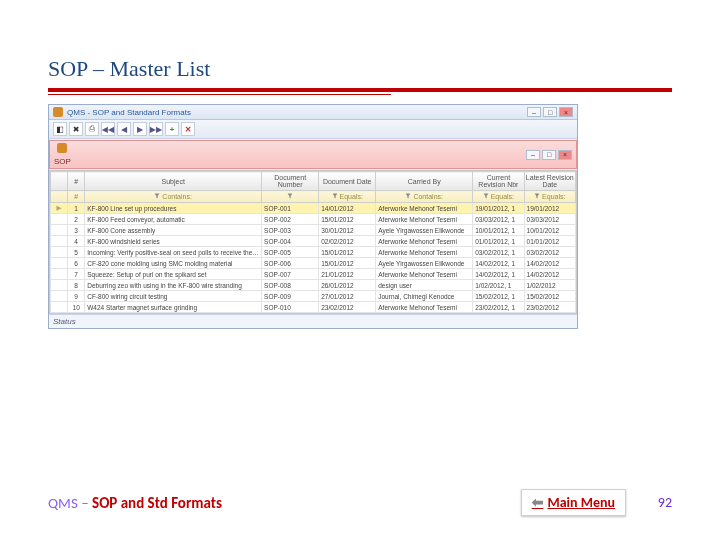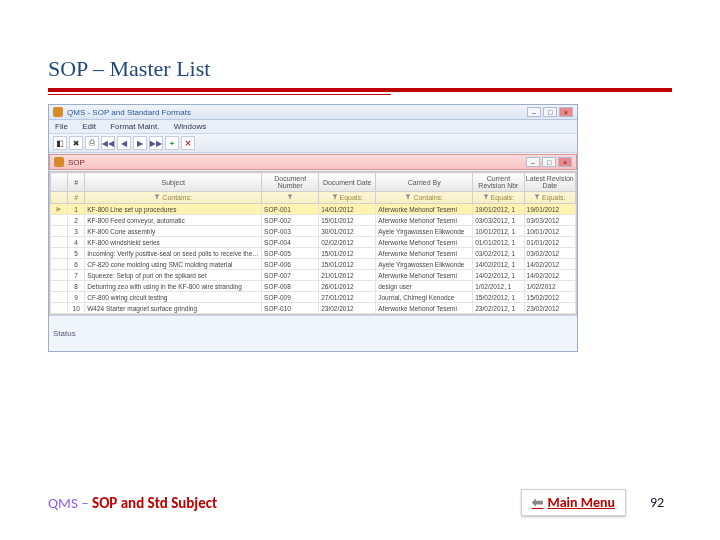--- a/index.html
+++ b/index.html
@@ -55,21 +55,21 @@
   }
   .tbtn { width:14px; height:14px; border:1px solid #c2cde0; background:#fff; display:flex; align-items:center; justify-content:center; font-size:8px; }
   .tbtn.green { color:#393; font-weight:bold; }
   .tbtn.red { color:#b33; font-weight:bold; }
   .tbtn.nav { color:#558; }
   .childbar {
     display:flex; justify-content:space-between; align-items:center;
     padding:2px 4px; background: linear-gradient(#fbdcdc,#f8c3c3);
     border:1px solid #e09494; margin:1px 0;
   }
-  .childbar .left { display:flex; align-items:center; gap:4px; color:#7a2a2a; }
+  .childbar .left { display:flex; align-items:center; gap:4px; color:#7a2a2a;flex-direction:column; }
   .childbar .logo { width:10px; height:10px; background:#d68a2a; border-radius:2px; }
   .tabbar { display:flex; gap:2px; padding:2px 4px 0 4px; background:#f3e9b8; }
   .tab {
     padding:2px 8px; background:linear-gradient(#fff7d8,#f3e7a8);
     border:1px solid #d6c97a; border-bottom:none; border-radius:3px 3px 0 0;
     color:#6a5a10;
   }
   .grid-wrap { background:#fff; border:1px solid #c9c9c9; width:100%; }
   table.grid { width:100%; border-collapse:collapse; table-layout:fixed; }
   table.grid th {
@@ -77,39 +77,39 @@
     background: linear-gradient(#fefefe,#e7e7e7);
     border:1px solid #cfcfcf; padding:2px 1px; font-size:7px; color:#555;
   }
   table.grid td {
     border:1px solid #e4e4e4; padding:1px 2px; font-size:6.5px;
     white-space:nowrap; overflow:hidden; text-overflow:ellipsis; color:#444;
   }
   tr.selected td { background:#fff3b0; }
   .funnel { display:inline-block; width:6px; height:6px; }
   .funnel svg { width:6px; height:6px; }
-  .statusbar { padding:13px 4px; background:#f0f4fb; border-top:1px solid #c9d4e6; color:#557; }
+  .statusbar { padding:2px 4px; background:#f0f4fb; border-top:1px solid #c9d4e6; color:#557;font-style:italic; }
   .gap { height: 120px; }
   .footer {
     position:absolute; left:48px; bottom:24px; width:624px;
     display:flex; align-items:center; justify-content:space-between;
     font-family: Calibri, "Segoe UI", sans-serif;
   }
   .foot-left { font-size:15px; font-weight:bold; color:#222; }
   .foot-left .gray { color:#8b5cf6; font-weight:normal; }
   .foot-left .red { color:#c00000; font-weight:bold; }
   .main-menu-btn {
     display:flex; align-items:center; gap:4px;
     padding:4px 10px; border:1px solid #d0d0d0; background:#fff;
     box-shadow:0 1px 2px rgba(0,0,0,0.25);
     font-size:14px; font-weight:bold; color:#c00000;
     font-family: Calibri, sans-serif; text-decoration:underline;
   }
   .main-menu-btn .arrow { color:#888; text-decoration:none; font-size:14px; }
-  .pagenum { font-size:14px; color:#0f172a; width:30px; text-align:center; }
+  .pagenum { font-size:14px; color:#6d28d9; width:30px; text-align:right; }
 </style>
 </head>
 <body>
 
 <div class="slide">
   <div class="page-title">SOP – Master List</div>
   <div class="rules">
     <div class="rule-thick"></div>
     <div class="rule-thin"></div>
   </div>
@@ -120,26 +120,20 @@
         <span class="logo"></span>
         <span>QMS - SOP and Standard Formats</span>
       </div>
       <div class="winbtns">
         <div class="winbtn">–</div>
         <div class="winbtn">□</div>
         <div class="winbtn closebtn">×</div>
       </div>
     </div>
 
-    <div class="menubar">
-      <span>File</span>
-      <span>Edit</span>
-      <span>Format Maint.</span>
-      <span>Windows</span>
-    </div>
 
     <div class="toolbar">
       <div class="tbtn">◧</div>
       <div class="tbtn">✖</div>
       <div class="tbtn">⎙</div>
       <div class="tbtn nav">◀◀</div>
       <div class="tbtn nav">◀</div>
       <div class="tbtn nav">▶</div>
       <div class="tbtn nav">▶▶</div>
       <div class="tbtn green">+</div>
@@ -312,21 +306,21 @@
 
     <div class="statusbar">Status</div>
   </div>
 
   <div class="gap"></div>
 </div>
 
 <div class="footer">
   <div class="foot-left">
     <span class="gray">QMS –</span>
-    <span class="red">SOP and Std Subject</span>
+    <span class="red">SOP and Std Formats</span>
   </div>
   <div style="display:flex;align-items:center;gap:16px;">
     <div class="main-menu-btn">
       <span class="arrow">⬅</span>
       <span>Main Menu</span>
     </div>
     <div class="pagenum">92</div>
   </div>
 </div>
 

